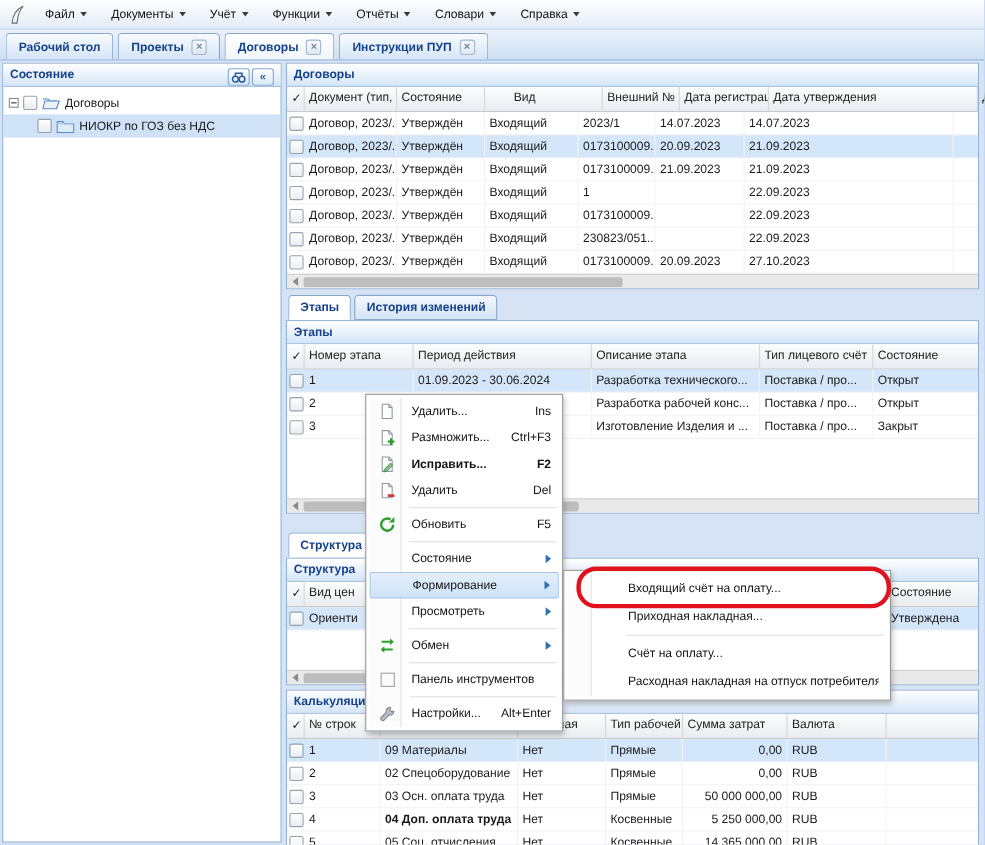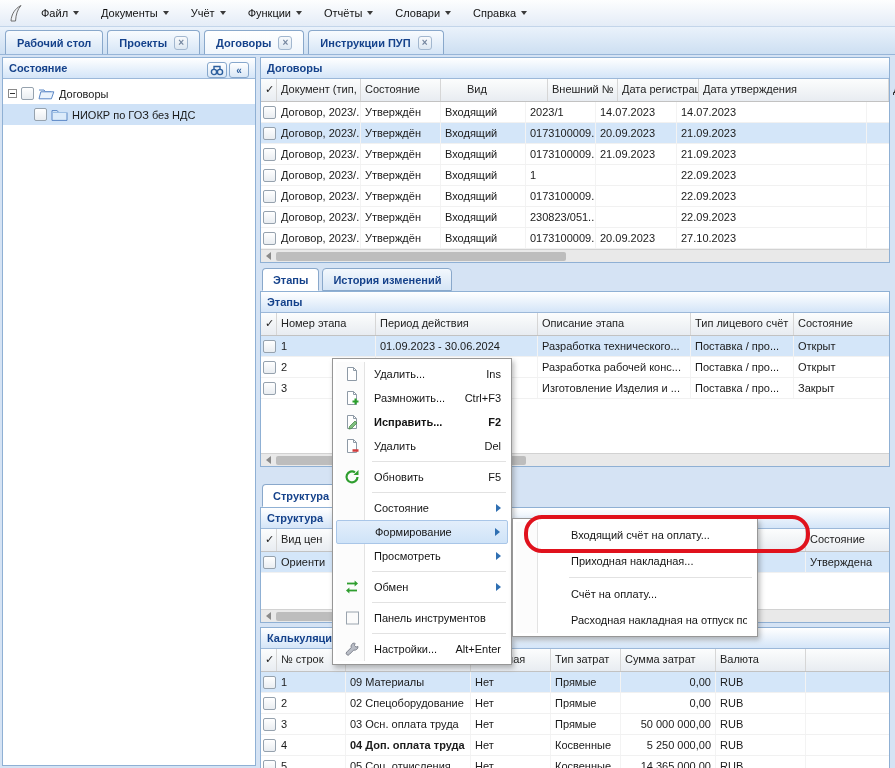--- a/index.html
+++ b/index.html
@@ -387,21 +387,21 @@
   <div class="panel" style="left:260px; top:627px; width:630px; height:141px; border-bottom:none;">
     <div class="panel-header">
       <span>Калькуляция</span>
     </div>
     <div id="calc-grid">
         <div class="grid-header">
           <span class="gh-cell" style="width: 16px; text-align: center;">✓</span>
           <span class="gh-cell" style="width: 69px;">№ строк</span>
           <span class="gh-cell" style="width: 125px;"></span>
           <span class="gh-cell" style="width: 80px;">Основная</span>
-          <span class="gh-cell" style="width: 70px;">Тип затрат</span>
+          <span class="gh-cell" style="width: 70px;">Тип рабочей</span>
           <span class="gh-cell" style="width: 95px;">Сумма затрат</span>
           <span class="gh-cell" style="width: 90px;">Валюта</span>
           <span class="gh-cell filler-right"></span>
         </div>
         <div class="grid-row selected">
           <span class="cb-cell" style="width: 16px;">
             <span class="cb"></span>
           </span>
           <span class="cell" style="width: 69px;">1</span>
           <span class="cell" style="width: 125px;">09 Материалы</span>
@@ -563,21 +563,21 @@
         <span class="mi-icon">
           <svg width="16" height="16" viewBox="0 0 16 16">
             <path d="M10.5 2a3.5 3.5 0 0 0-3.3 4.6L3 10.8a1.8 1.8 0 1 0 2.5 2.5l4.2-4.2A3.5 3.5 0 0 0 14 5.5l-2 .6-1.6-1.6.6-2z" fill="#b9bdc6" stroke="#80848f"></path>
           </svg>
         </span>
         <span class="mi-label">Настройки...</span>
         <span class="mi-shortcut">Alt+Enter</span>
       </div>
     </div>
 
-  <div class="cmenu smenu" id="smenu" style="left:512px; top:518px; width:246px;padding-left:28px;">
+  <div class="cmenu smenu" id="smenu" style="left:512px; top:518px; width:298px;padding-left:28px;">
     <div class="gutter"></div>
   <div class="mi smenu-item">
         <span class="mi-label">Входящий счёт на оплату...</span>
       </div>
       <div class="mi smenu-item">
         <span class="mi-label">Приходная накладная...</span>
       </div>
       <div class="msep"></div>
       <div class="mi smenu-item">
         <span class="mi-label">Счёт на оплату...</span>

